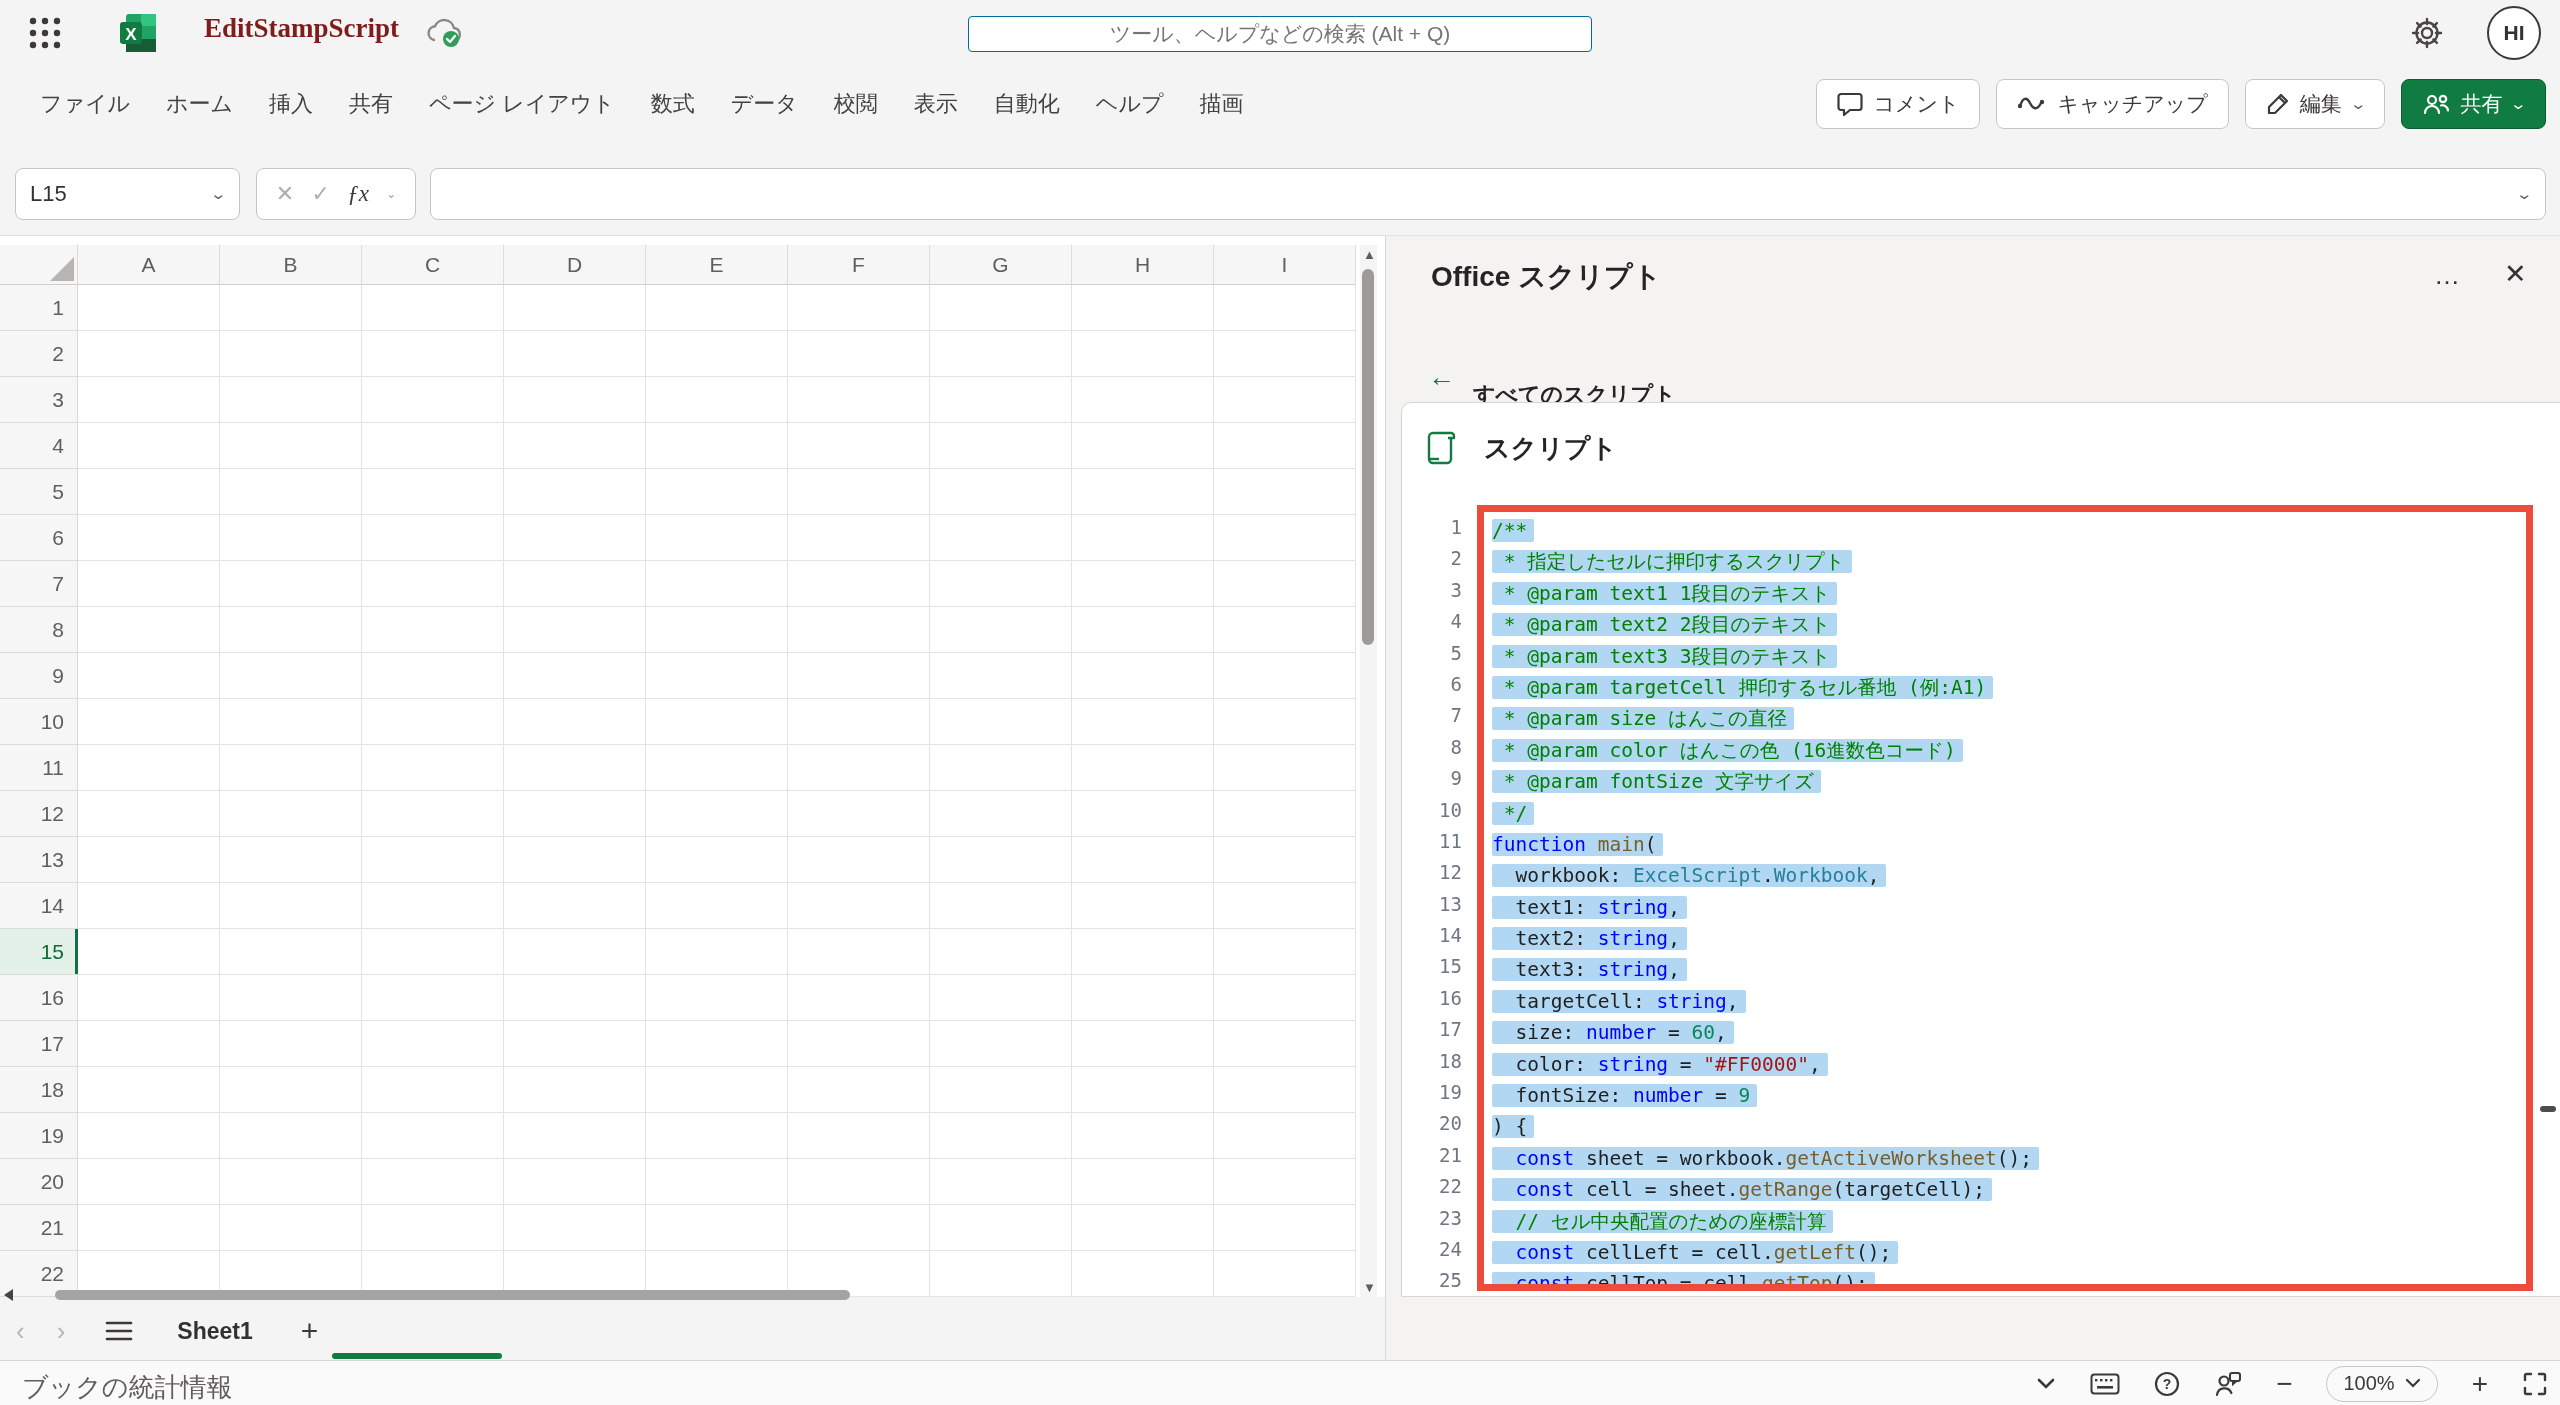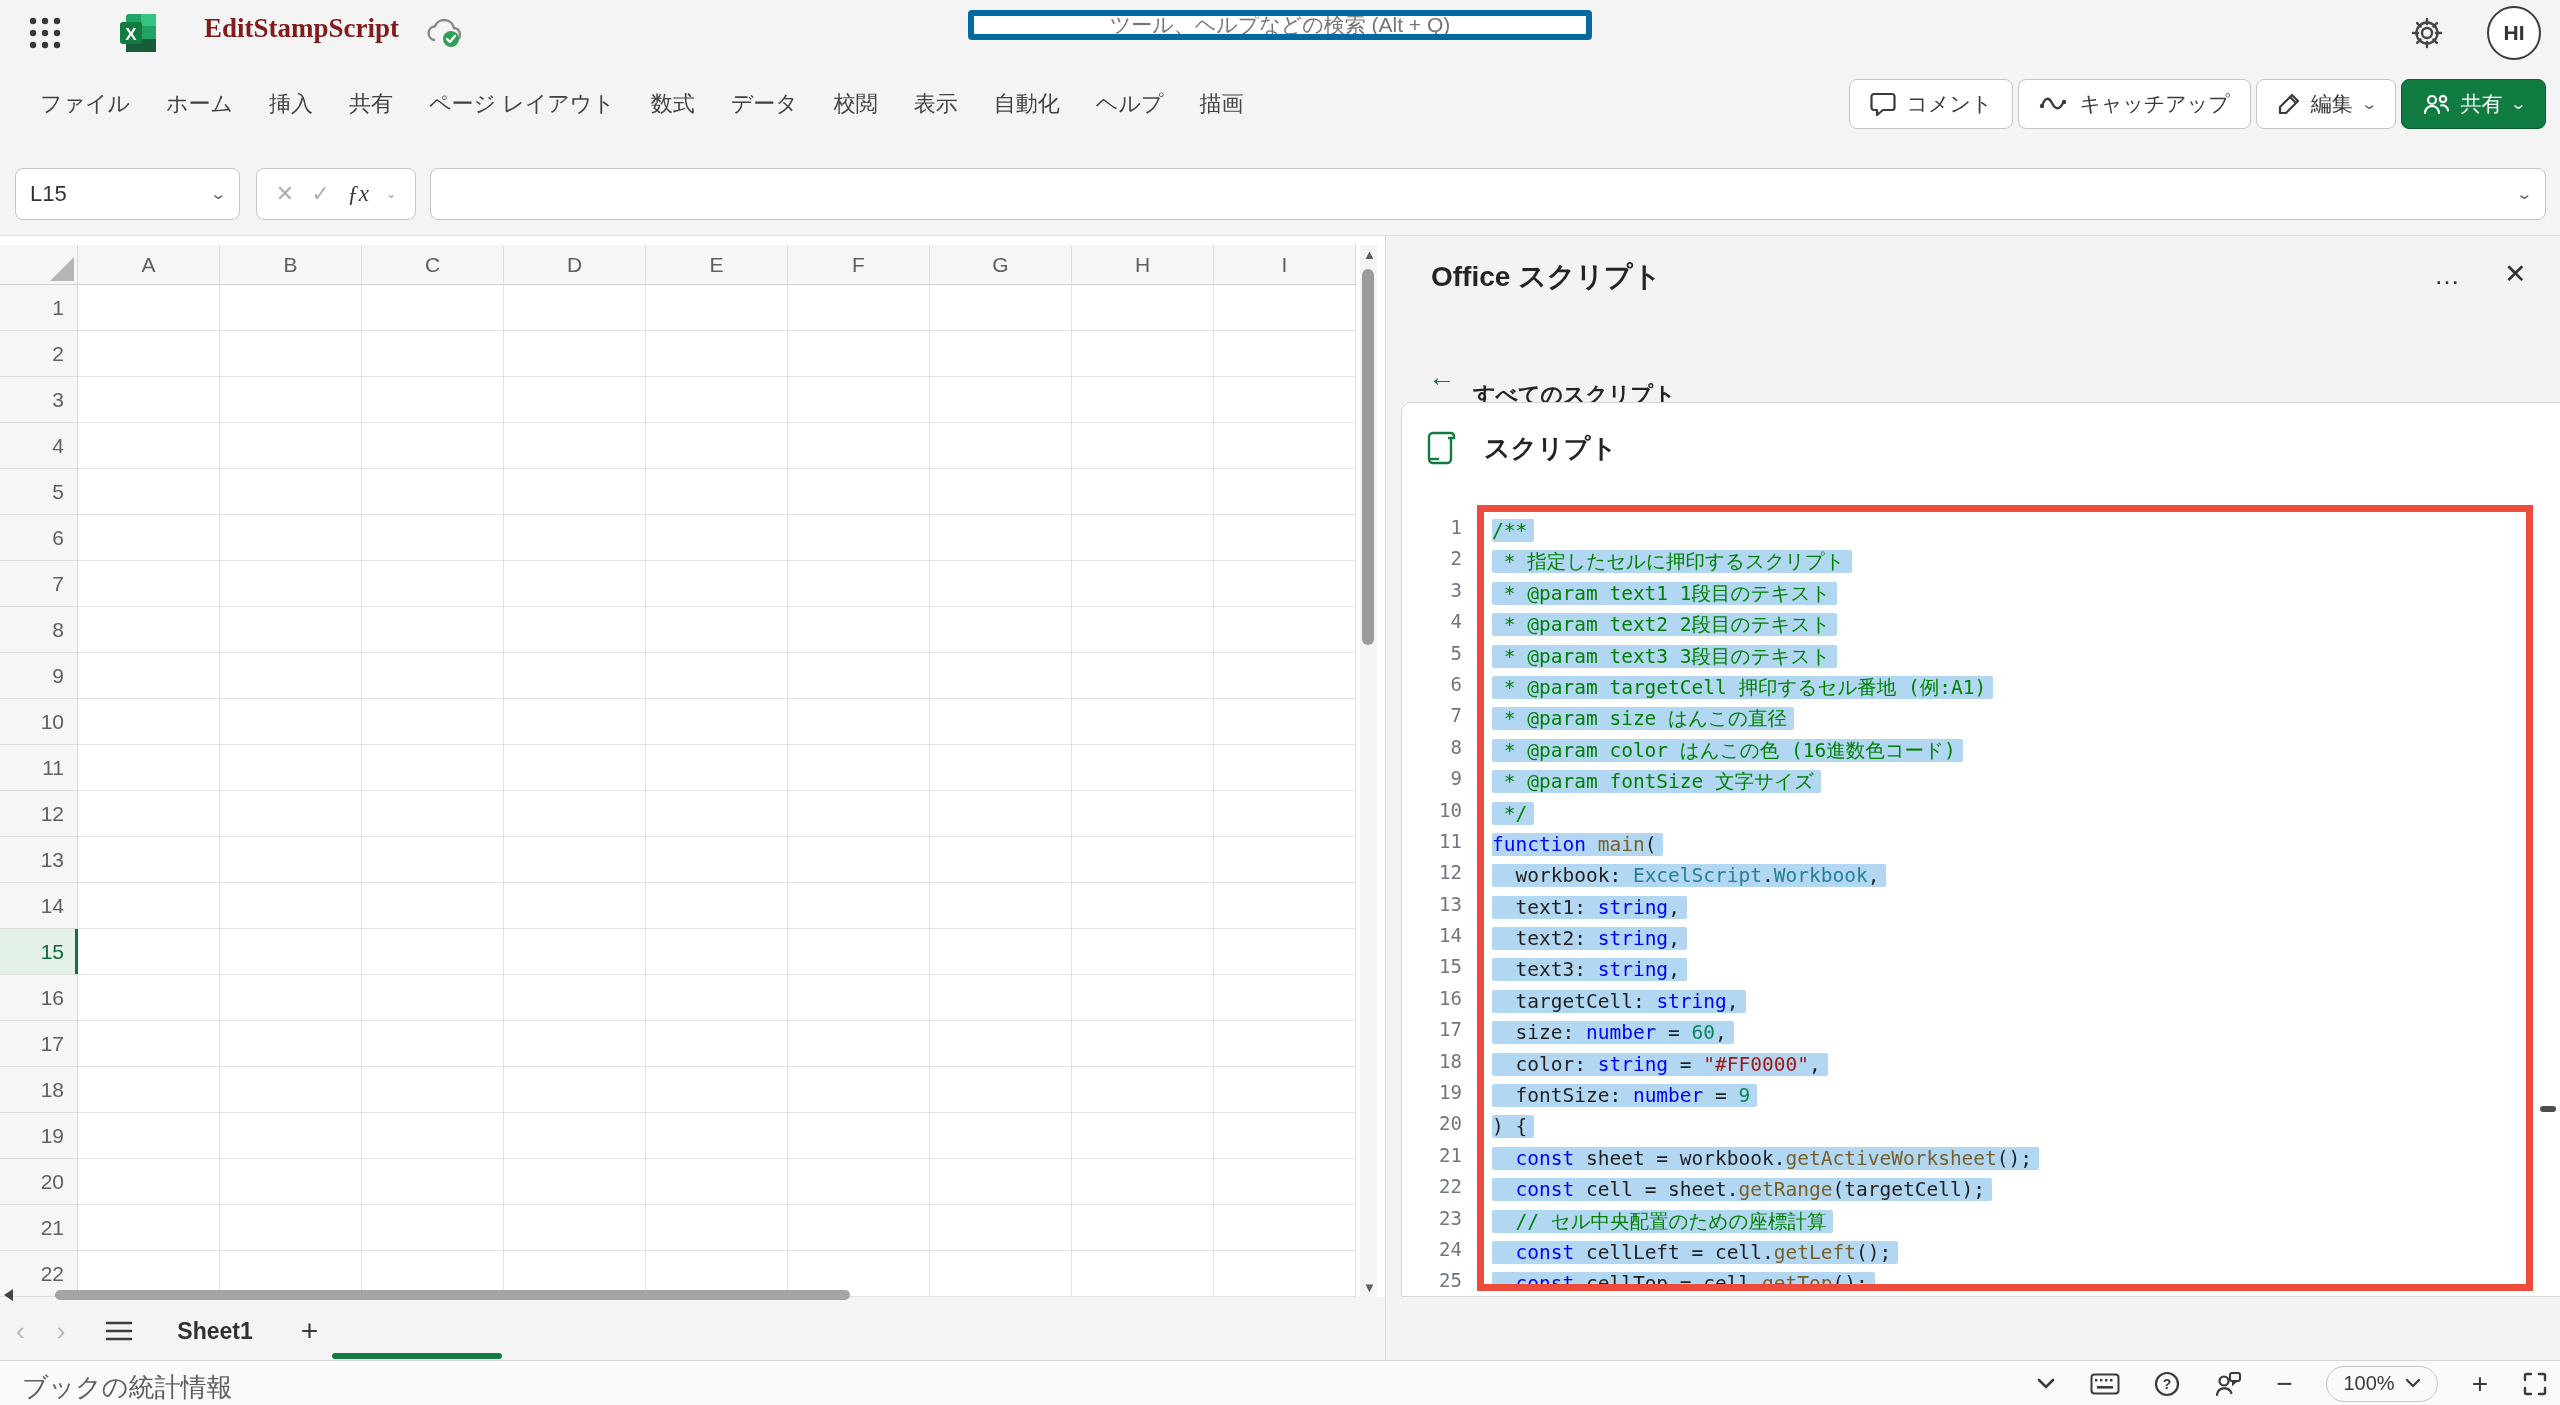--- a/index.html
+++ b/index.html
@@ -6,30 +6,30 @@
   html,body { width:2560px; height:1405px; font-family:"Liberation Sans",sans-serif; background:#f4f4f4; overflow:hidden; }
   #root { position:relative; width:2560px; height:1405px; background:#f4f4f4; }
   .abs { position:absolute; }
 
   
   #topbar { left:0; top:0; width:2560px; height:56px; }
   #appsgrid { left:26px; top:14px; width:38px; height:38px; display:flex; align-items:center; justify-content:center; cursor:pointer; }
   #xlicon { left:118px; top:12px; width:42px; height:42px; }
   #doctitle { left:204px; top:13px; font-size:27px; font-weight:600; color:#7f1d1d;font-family:Liberation Serif, serif; }
   #cloudsave { left:424px; top:16px; }
-  #searchbox { left:968px; top:10px; width:624px; height:30px; background:#fff; border:6px solid #0369a1; border-radius:4px; }
+  #searchbox { left:968px; top:16px; width:624px; height:36px; background:#fff; border:1px solid #0369a1; border-radius:4px; }
   #searchbox input { width:100%; height:100%; border:none; outline:none; background:transparent; text-align:center; font-size:21px; color:#605e5c; font-family:inherit; }
   #gearbtn { left:2406px; top:12px; width:42px; height:42px; display:flex; align-items:center; justify-content:center; cursor:pointer; }
   #avatar { left:2487px; top:6px; width:54px; height:54px; border:2px solid #3b3a39; border-radius:50%; background:#fff; display:flex; align-items:center; justify-content:center; font-size:21px; font-weight:600; color:#333; cursor:pointer; }
 
   
   #ribbonrow { left:0; top:56px; width:2560px; height:96px; }
   #ribbontabs { position:absolute; left:22px; top:0; height:96px; display:flex; align-items:center; }
   .rtab { font-size:22px; color:#424242; padding:0 18px; cursor:pointer; white-space:nowrap; }
-  #ribbonright { position:absolute; right:14px; top:0; height:96px; display:flex; align-items:center; gap:5px; }
+  #ribbonright { position:absolute; right:14px; top:0; height:96px; display:flex; align-items:center; gap:16px; }
   .rbtn { height:50px; display:flex; align-items:center; gap:10px; padding:0 20px; background:#fff; border:1px solid #c8c6c4; border-radius:8px; font-size:21px; color:#3b3a39; cursor:pointer; white-space:nowrap; }
   .rbtn.green { background:#107c41; border-color:#0b5c30; color:#fff; }
   .chev { font-size:15px; color:#605e5c; transform:scaleX(1.4); }
   .rbtn.green .chev { color:#fff; }
 
   
   #formularow { left:0; top:152px; width:2560px; height:84px; border-bottom:1px solid #e1e1e1; }
   #namebox { position:absolute; left:15px; top:16px; width:225px; height:52px; background:#fff; border:1px solid #c8c6c4; border-radius:8px; display:flex; align-items:center; padding:0 14px; font-size:22px; color:#333; cursor:pointer;gap:32px; }
   #namebox .chev { margin-left:auto; }
   #fxgroup { position:absolute; left:256px; top:16px; width:160px; height:52px; background:#fff; border:1px solid #c8c6c4; border-radius:8px; display:flex; align-items:center; justify-content:space-around; padding:0 10px; }

